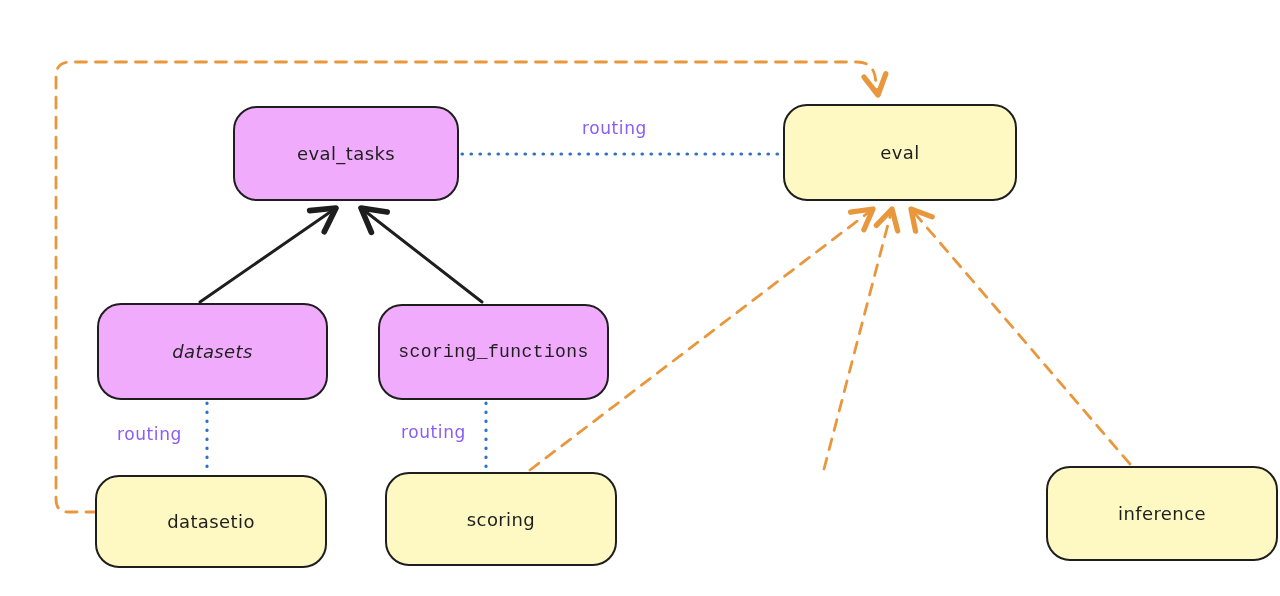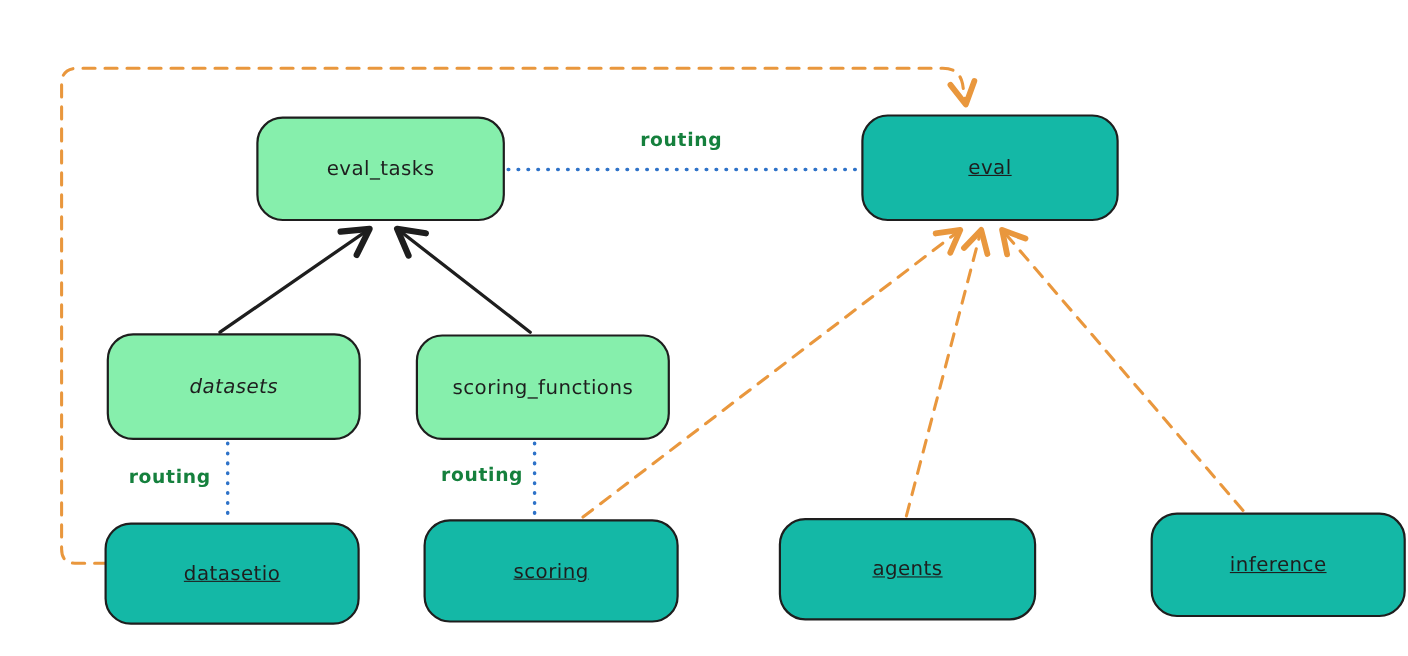--- a/index.html
+++ b/index.html
@@ -27,38 +27,38 @@
     box-sizing: border-box;
     border: 2.6px solid #1e1e1e;
     border-radius: 24px;
     display: flex;
     align-items: center;
     justify-content: center;
     font-size: 18px;
     letter-spacing: 0.4px;
     color: #1e1e1e;
   }
-  .node.blue  { background: #86efac; }
-  .node.green { background: #14b8a6; text-decoration: underline; }
+  .node.blue  { background: #f0abfc; }
+  .node.green { background: #fef9c3; }
 
   .n-eval-tasks        { left: 233px; top: 106px; width: 226px; height: 95px; }
   .n-eval              { left: 783px; top: 104px; width: 234px; height: 97px; }
   .n-datasets          { left:  97px; top: 303px; width: 231px; height: 97px; font-style: italic; }
-  .n-scoring-functions { left: 378px; top: 304px; width: 231px; height: 96px; }
+  .n-scoring-functions { left: 378px; top: 304px; width: 231px; height: 96px; font-family: Liberation Mono, monospace; }
   .n-datasetio         { left:  95px; top: 475px; width: 232px; height: 93px; }
   .n-scoring           { left: 385px; top: 472px; width: 232px; height: 94px; }
   .n-agents            { left: 708px; top: 471px; width: 234px; height: 93px; }
   .n-inference         { left: 1046px; top: 466px; width: 232px; height: 95px; }
 
   .edge-label {
     position: absolute;
     z-index: 3;
-    color: #15803d;
+    color: #8b5cf6;
     font-size: 17px;
-    font-weight: 700;
+    font-weight: 400;
     letter-spacing: 0.6px;
   }
   .l-routing-top  { left: 582px; top: 118px; }
   .l-routing-left { left: 117px; top: 424px; }
   .l-routing-mid  { left: 401px; top: 422px; }
 </style>
 </head>
 <body>
 
 <div id="canvas">
@@ -97,23 +97,20 @@
   </div>
   <div class="node blue n-scoring-functions">
     <span>scoring_functions</span>
   </div>
   <div class="node green n-scoring">
     <span>scoring</span>
   </div>
   <div class="node green n-datasetio">
     <span>datasetio</span>
   </div>
-  <div class="node green n-agents">
-    <span>agents</span>
-  </div>
   <div class="node green n-inference">
     <span>inference</span>
   </div>
 
   <span class="edge-label l-routing-top">routing</span>
   <span class="edge-label l-routing-left">routing</span>
   <span class="edge-label l-routing-mid">routing</span>
 
 </div>
 

